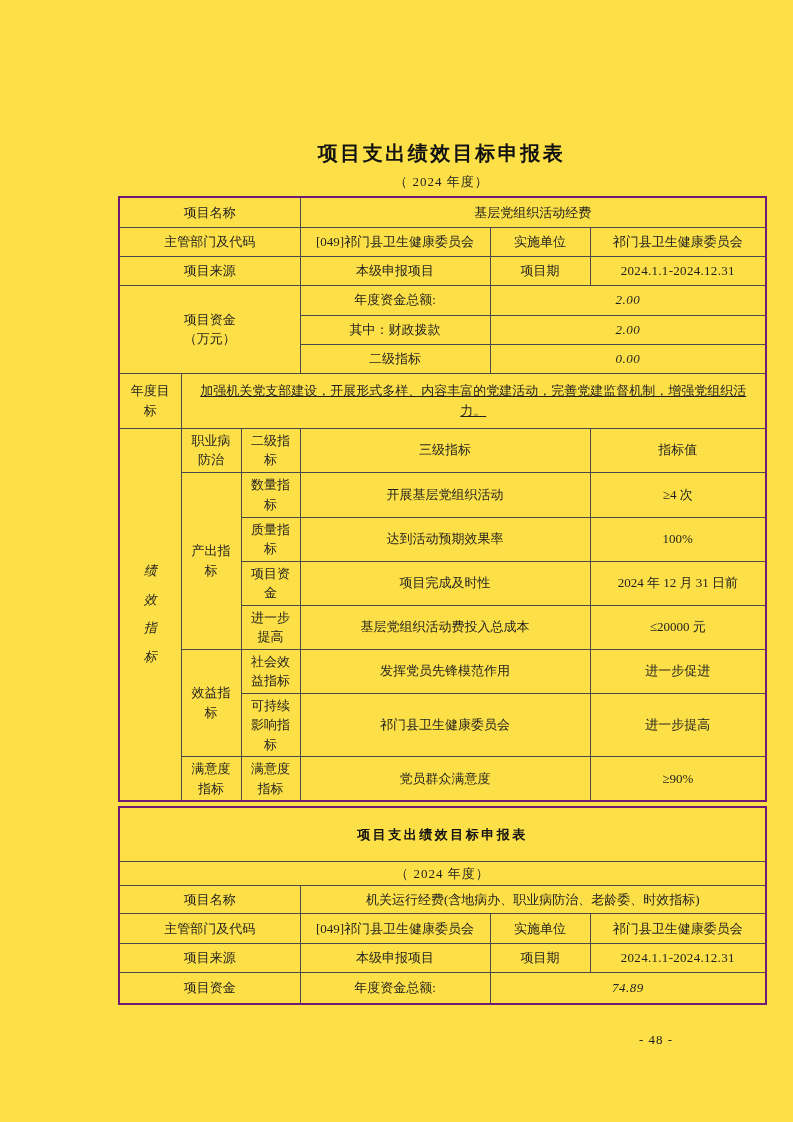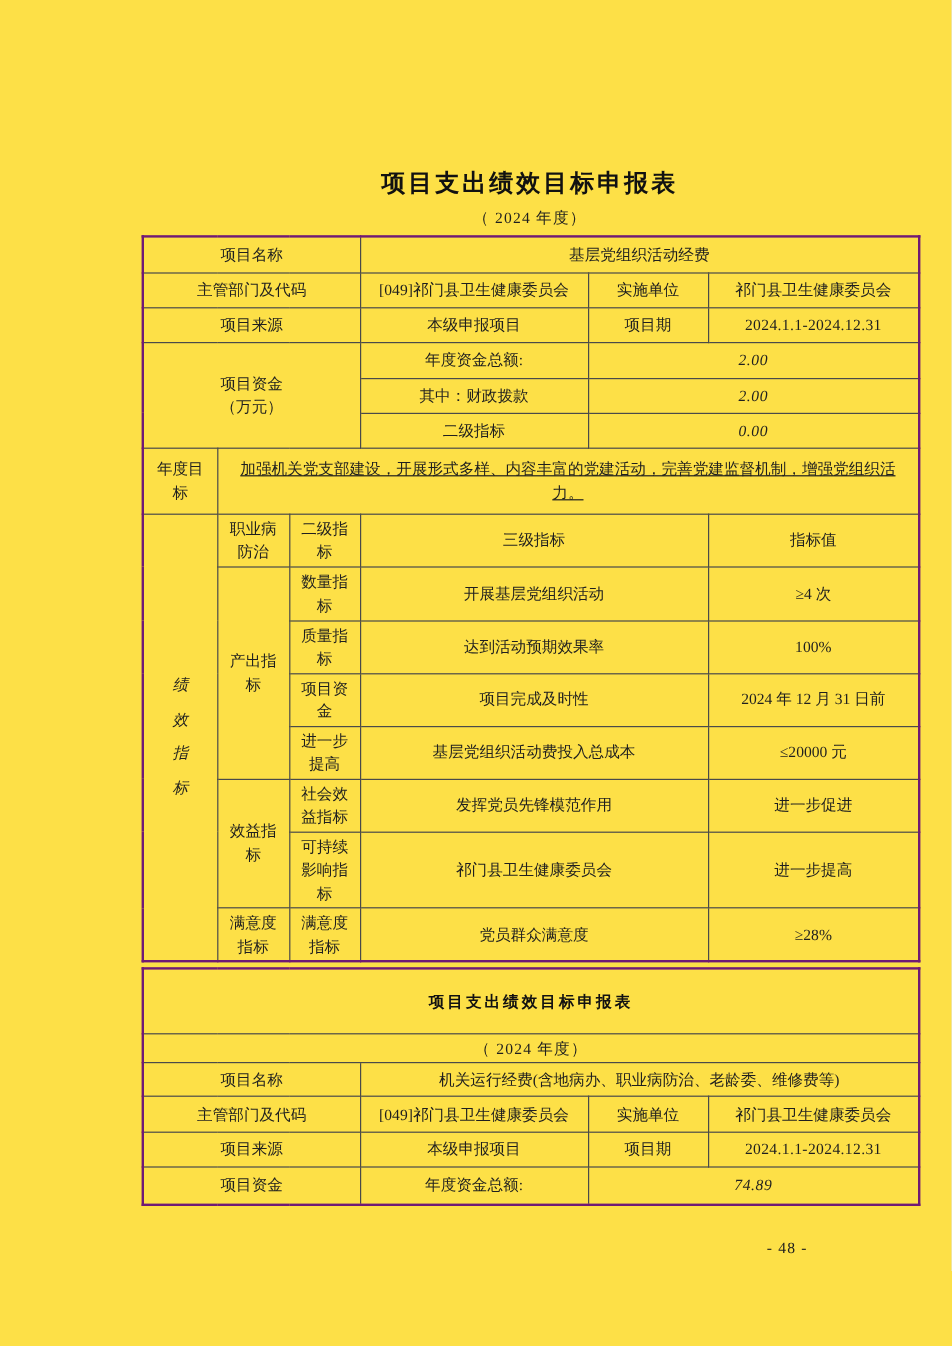--- a/index.html
+++ b/index.html
@@ -145,21 +145,21 @@
       </tr>
       <tr style="height:55px">
         <td>可持续影响指标</td>
         <td colspan="2">祁门县卫生健康委员会</td>
         <td>进一步提高</td>
       </tr>
       <tr style="height:44px">
         <td>满意度指标</td>
         <td>满意度指标</td>
         <td colspan="2">党员群众满意度</td>
-        <td>≥28%</td>
+        <td>≥90%</td>
       </tr>
     </tbody>
       </table>
   </div>
 
   <div class="t2wrap">
     <table class="form">
       <colgroup>
         <col style="width:62px">
           <col style="width:60px">
@@ -170,21 +170,21 @@
       </colgroup>
       <tbody>
           <tr style="height:54px">
         <td colspan="6" class="title-cell">项目支出绩效目标申报表</td>
       </tr>
       <tr style="height:23px">
         <td colspan="6" class="year-cell">（ 2024 年度）</td>
       </tr>
       <tr style="height:28px">
         <td colspan="3">项目名称</td>
-        <td colspan="3">机关运行经费(含地病办、职业病防治、老龄委、维修费等)</td>
+        <td colspan="3">机关运行经费(含地病办、职业病防治、老龄委、时效指标)</td>
       </tr>
       <tr style="height:30px">
         <td colspan="3">主管部门及代码</td>
         <td>[049]祁门县卫生健康委员会</td>
         <td>实施单位</td>
         <td>祁门县卫生健康委员会</td>
       </tr>
       <tr style="height:29px">
         <td colspan="3">项目来源</td>
         <td>本级申报项目</td>

